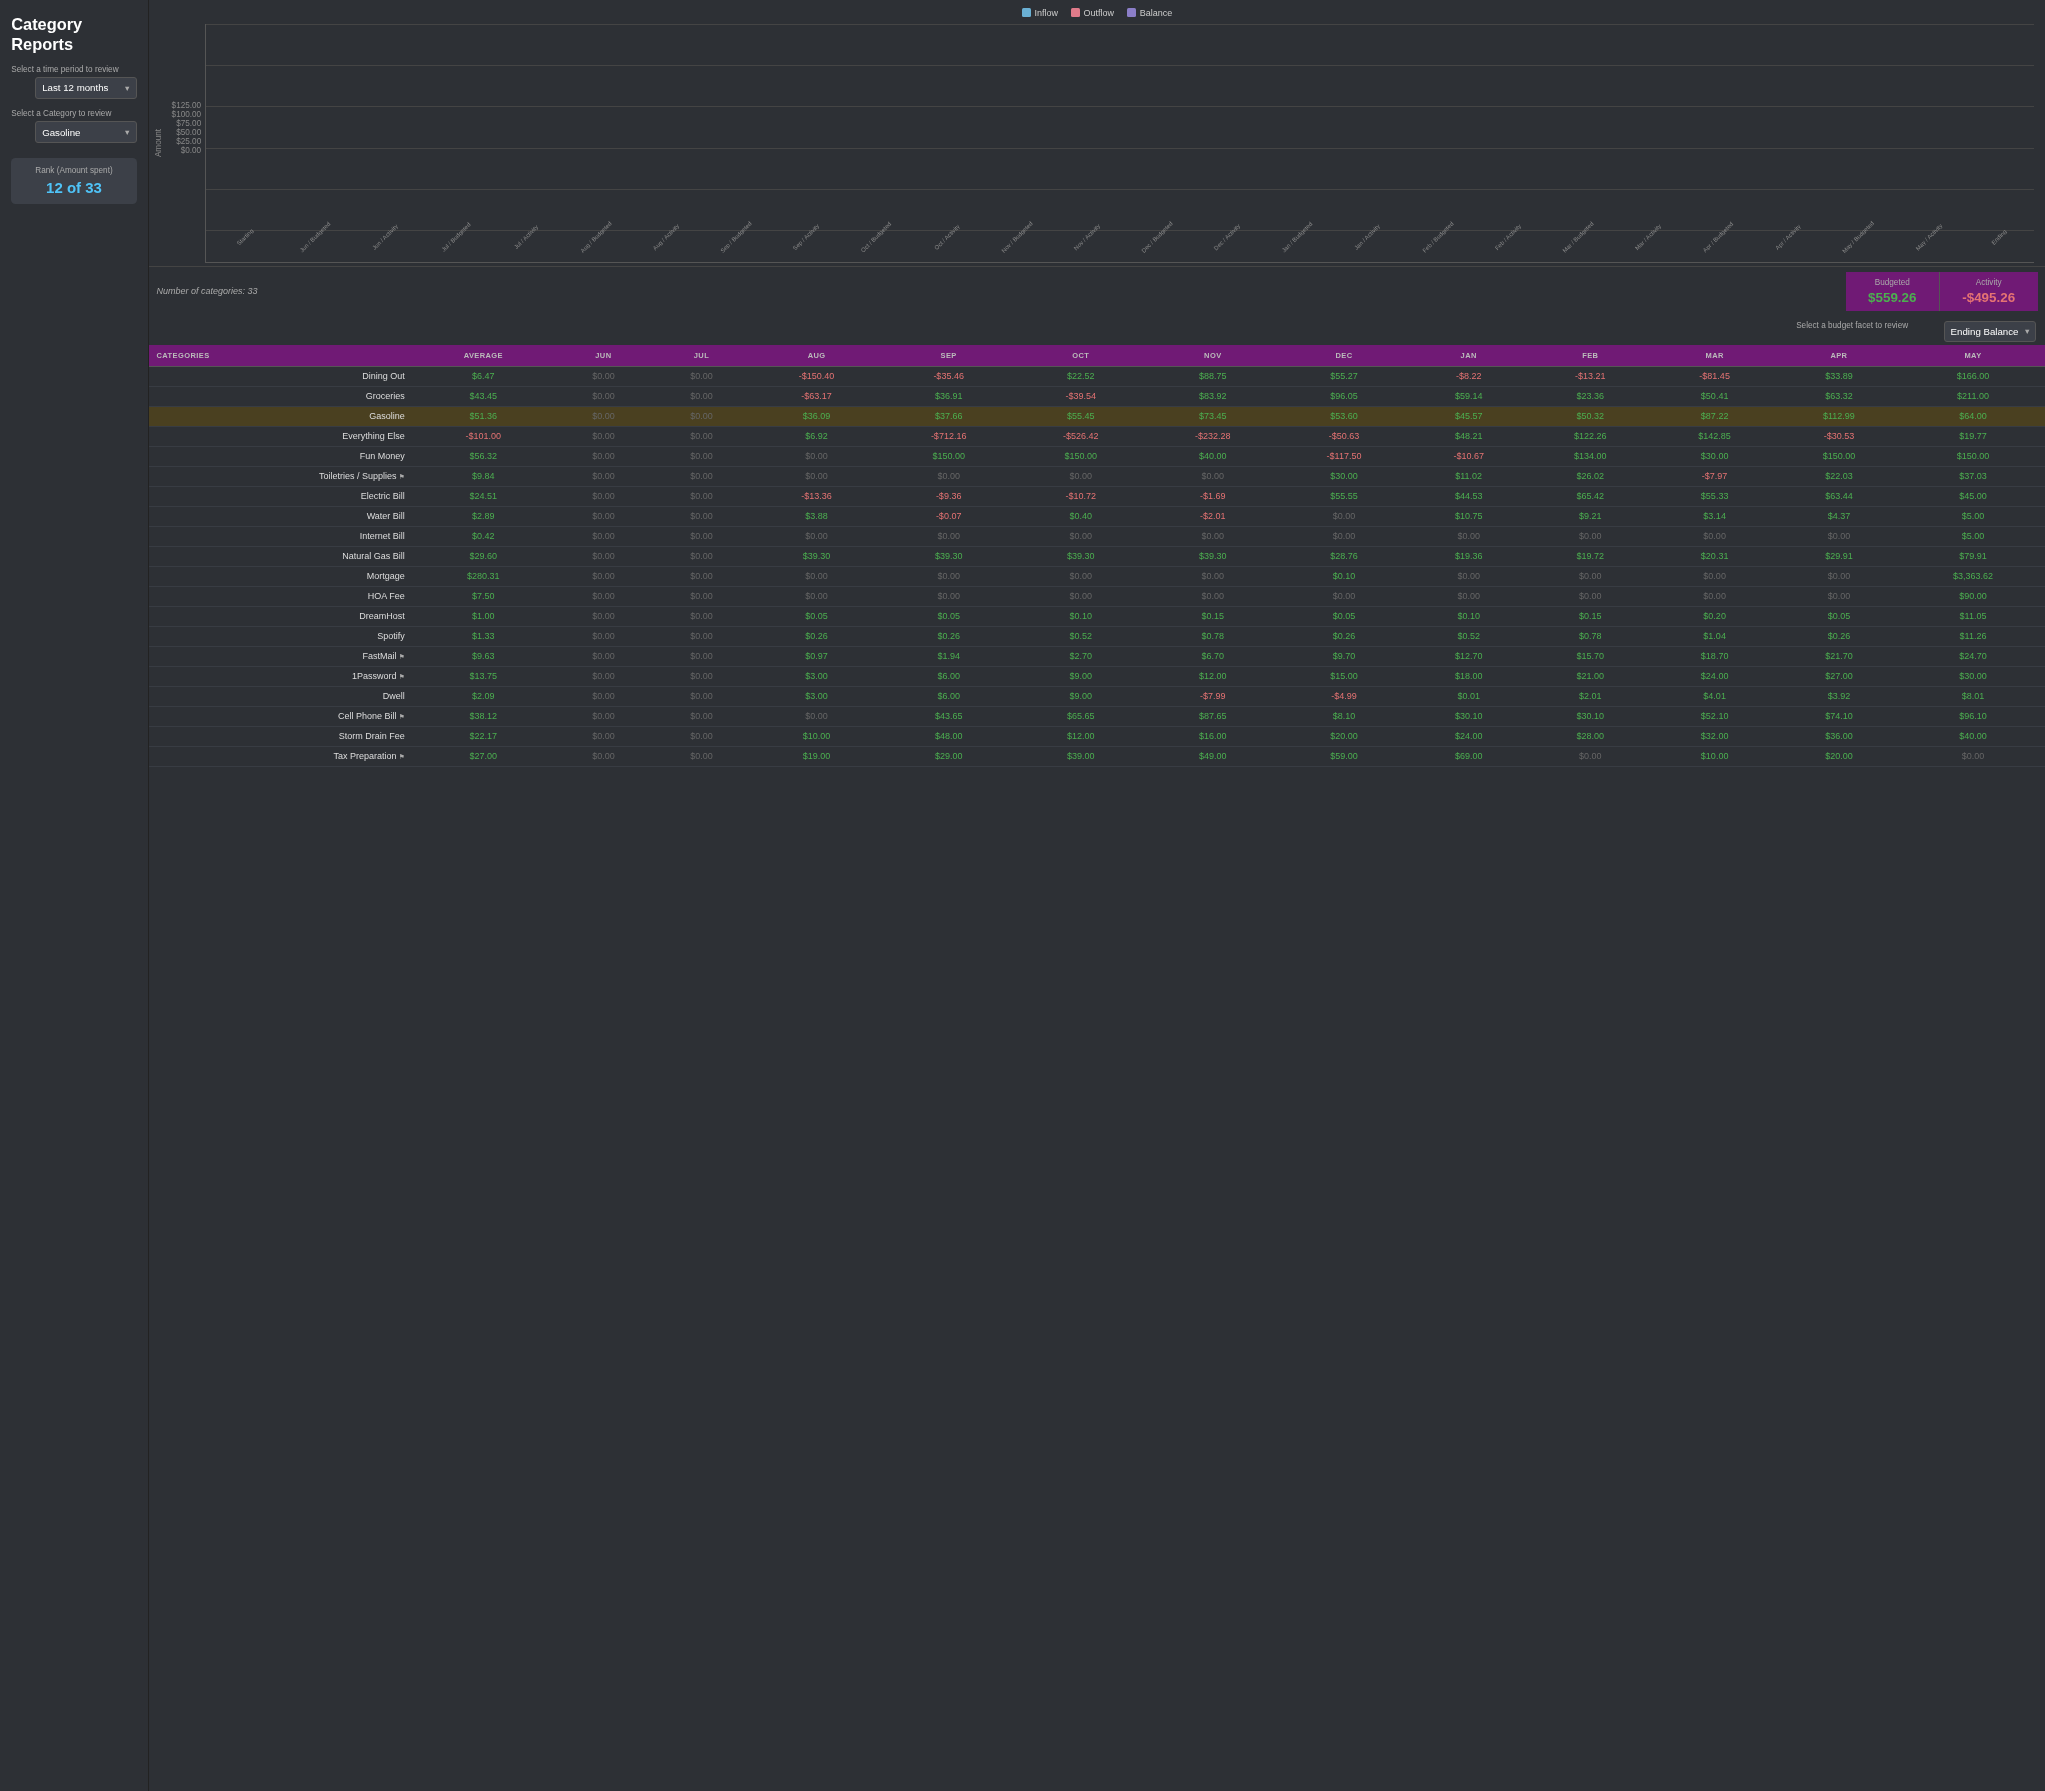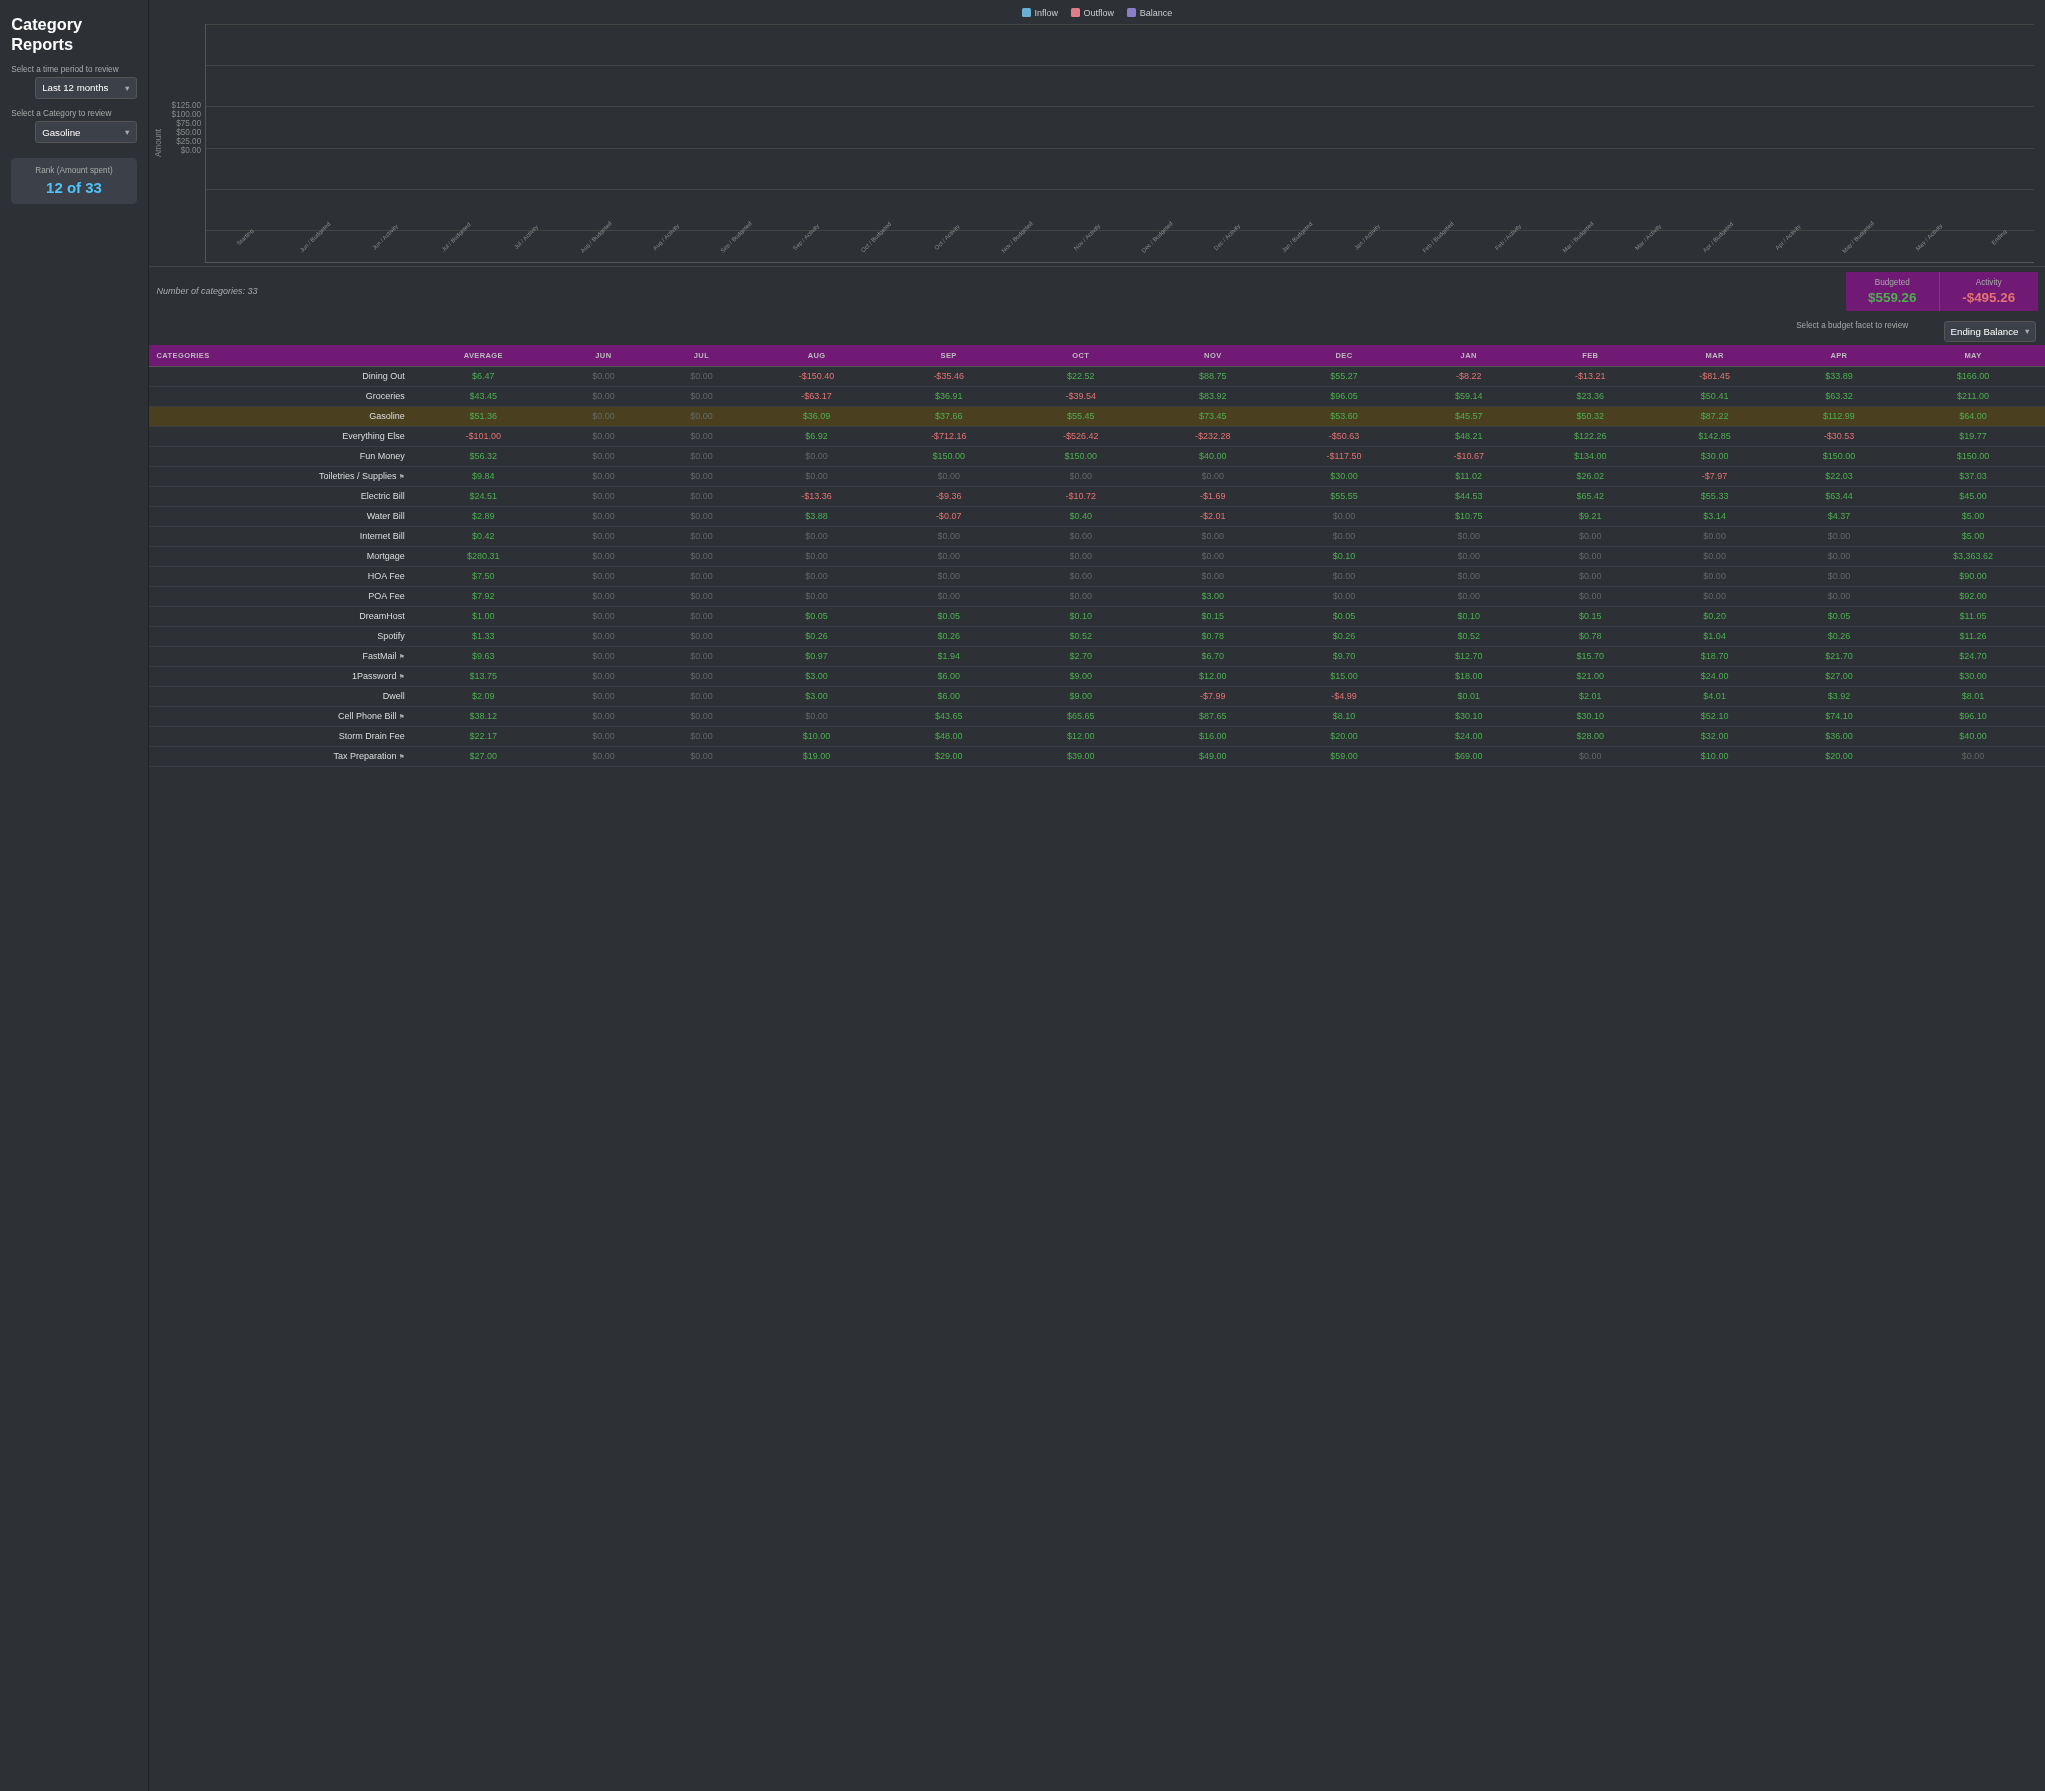--- a/index.html
+++ b/index.html
@@ -743,20 +743,36 @@
             <td class="val-zero">$0.00</td>
             <td class="val-zero">$0.00</td>
             <td class="val-zero">$0.00</td>
             <td class="val-zero">$0.00</td>
             <td class="val-zero">$0.00</td>
             <td class="val-zero">$0.00</td>
             <td class="val-zero">$0.00</td>
             <td class="val-green">$5.00</td>
           </tr>
           <tr>
+            <td>Natural Gas Bill</td>
+            <td class="val-green">$29.60</td>
+            <td class="val-zero">$0.00</td>
+            <td class="val-zero">$0.00</td>
+            <td class="val-green">$39.30</td>
+            <td class="val-green">$39.30</td>
+            <td class="val-green">$39.30</td>
+            <td class="val-green">$39.30</td>
+            <td class="val-green">$28.76</td>
+            <td class="val-green">$19.36</td>
+            <td class="val-green">$19.72</td>
+            <td class="val-green">$20.31</td>
+            <td class="val-green">$29.91</td>
+            <td class="val-green">$79.91</td>
+          </tr>
+          <tr>
             <td>Mortgage</td>
             <td class="val-green">$280.31</td>
             <td class="val-zero">$0.00</td>
             <td class="val-zero">$0.00</td>
             <td class="val-zero">$0.00</td>
             <td class="val-zero">$0.00</td>
             <td class="val-zero">$0.00</td>
             <td class="val-zero">$0.00</td>
             <td class="val-green">$0.10</td>
             <td class="val-zero">$0.00</td>
@@ -773,36 +789,20 @@
             <td class="val-zero">$0.00</td>
             <td class="val-zero">$0.00</td>
             <td class="val-zero">$0.00</td>
             <td class="val-zero">$0.00</td>
             <td class="val-zero">$0.00</td>
             <td class="val-zero">$0.00</td>
             <td class="val-zero">$0.00</td>
             <td class="val-zero">$0.00</td>
             <td class="val-zero">$0.00</td>
             <td class="val-green">$90.00</td>
-          </tr>
-          <tr>
-            <td>POA Fee</td>
-            <td class="val-green">$7.92</td>
-            <td class="val-zero">$0.00</td>
-            <td class="val-zero">$0.00</td>
-            <td class="val-zero">$0.00</td>
-            <td class="val-zero">$0.00</td>
-            <td class="val-zero">$0.00</td>
-            <td class="val-green">$3.00</td>
-            <td class="val-zero">$0.00</td>
-            <td class="val-zero">$0.00</td>
-            <td class="val-zero">$0.00</td>
-            <td class="val-zero">$0.00</td>
-            <td class="val-zero">$0.00</td>
-            <td class="val-green">$92.00</td>
           </tr>
           <tr>
             <td>DreamHost</td>
             <td class="val-green">$1.00</td>
             <td class="val-zero">$0.00</td>
             <td class="val-zero">$0.00</td>
             <td class="val-green">$0.05</td>
             <td class="val-green">$0.05</td>
             <td class="val-green">$0.10</td>
             <td class="val-green">$0.15</td>

